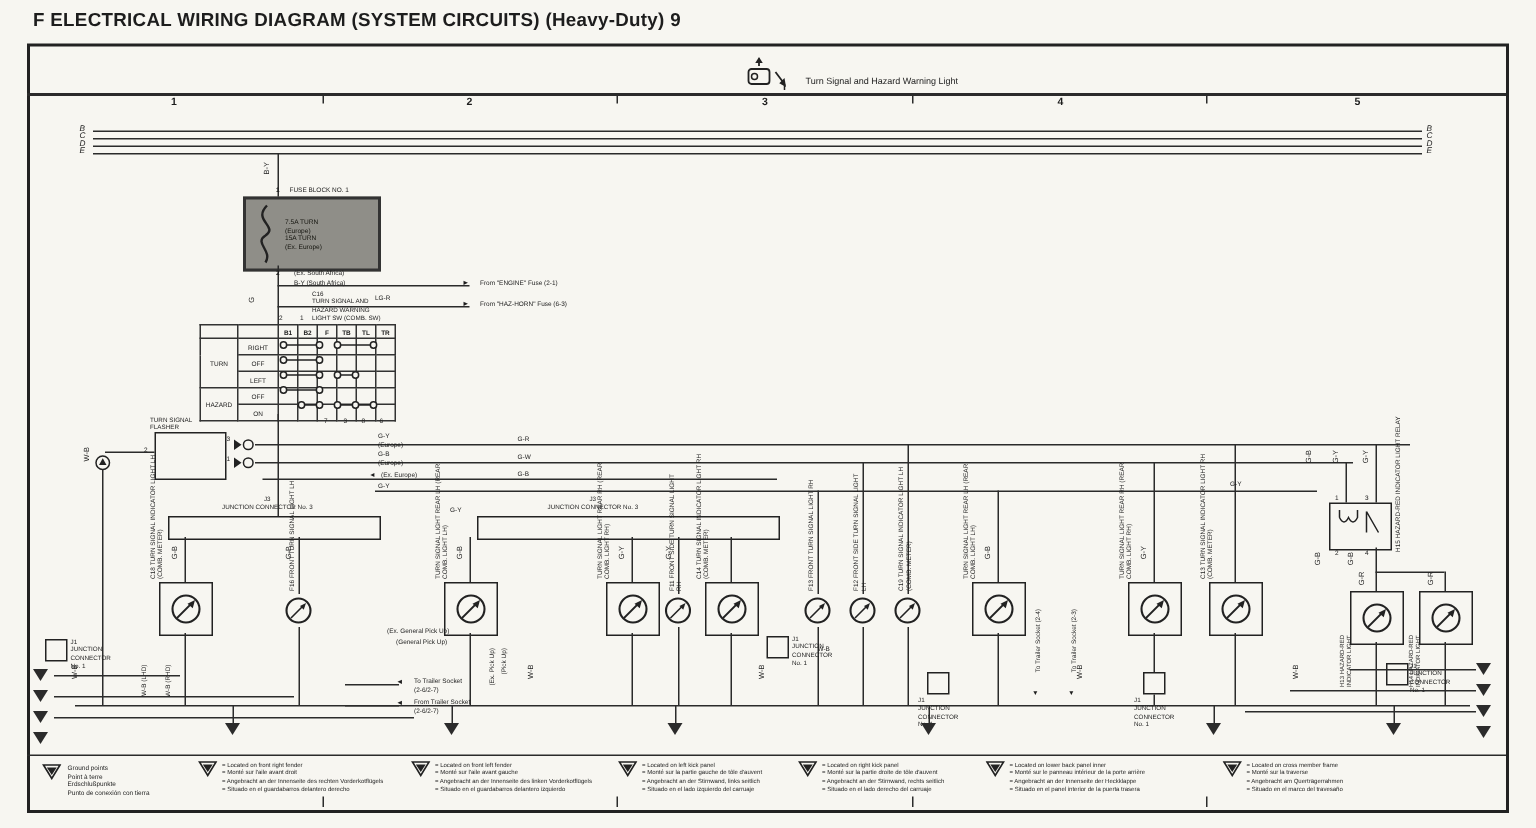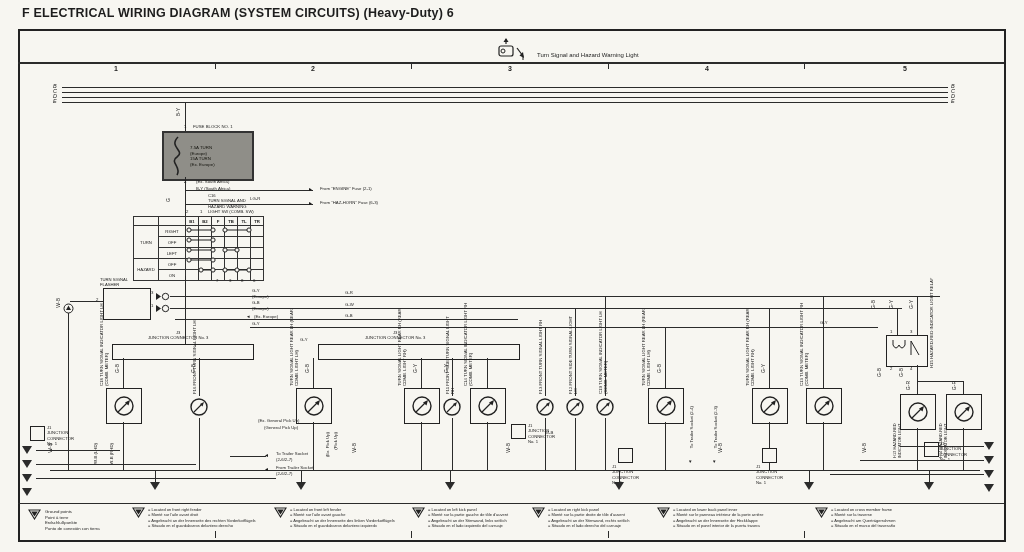--- a/index.html
+++ b/index.html
@@ -30,21 +30,21 @@
   .note{position:absolute;display:flex;gap:3px;align-items:flex-start;}
   .note .txt{font-size:4px;line-height:1.35;white-space:nowrap;}
   .legend{position:absolute;display:flex;gap:4px;align-items:flex-start;}
   .legend .txt{font-size:4.3px;line-height:1.3;white-space:nowrap;}
 </style>
 </head>
 <body>
 
 <div class="page">
 
-  <div class="title" style="left:22px;top:6px;">F  ELECTRICAL WIRING DIAGRAM (SYSTEM CIRCUITS) (Heavy-Duty) 6</div>
+  <div class="title" style="left:22px;top:6px;">F  ELECTRICAL WIRING DIAGRAM (SYSTEM CIRCUITS) (Heavy-Duty) 9</div>
 
   <div class="frame" style="left:18px;top:29px;width:984px;height:509px;"></div>
 
   <div class="h" style="left:18px;top:62px;width:986px;height:2px;"></div>
   <div style="position:absolute;left:497px;top:38px;">
     <svg width="32" height="22" viewBox="0 0 32 22">
       <rect x="2" y="8" width="14" height="10" rx="2" fill="none" stroke="#222" stroke-width="1.2"></rect>
       <circle cx="6" cy="13" r="2" fill="none" stroke="#222" stroke-width="1"></circle>
       <line x1="9" y1="6" x2="9" y2="1" stroke="#222" stroke-width="1.2"></line>
       <polygon points="9,0 6.5,4 11.5,4" fill="#222"></polygon>

